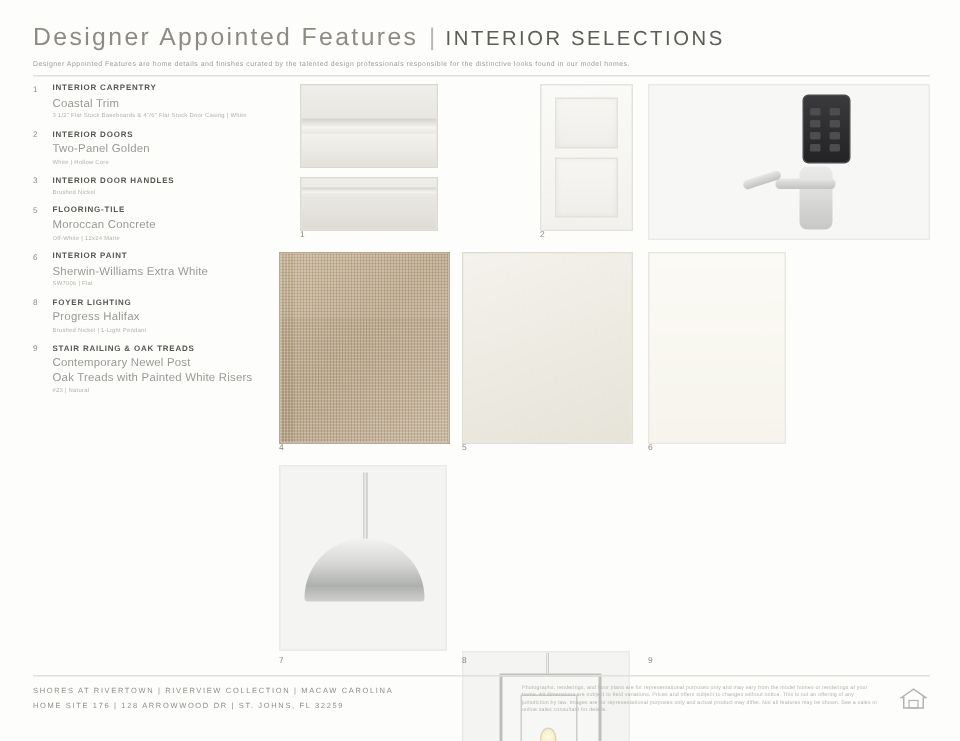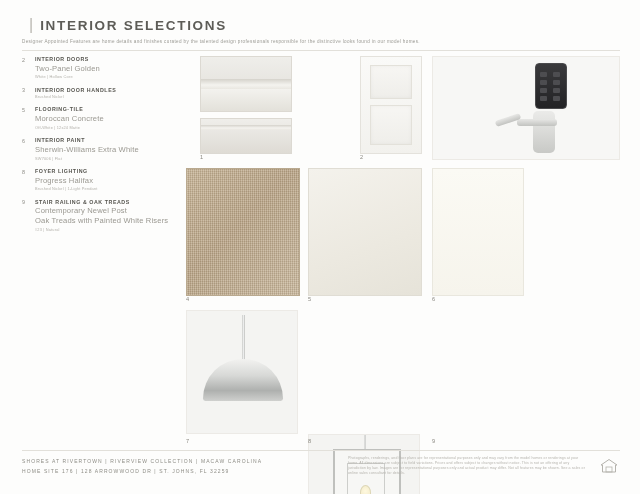--- a/index.html
+++ b/index.html
@@ -43,21 +43,21 @@
   }
   .title-sep {
     font-size: 16px;
     color: #b9b7b0;
     margin: 0 7px;
   }
   .title-sub {
     font-size: 13.5px;
     letter-spacing: 1.7px;
     color: #5d5c57;
-    font-weight: bold;
+    font-weight: normal;
   }
   .subtitle {
     margin-top: 5px;
     font-size: 4.6px;
     letter-spacing: 0.35px;
     color: #9b9a94;
   }
   .header-rule {
     position: absolute;
     left: 22px;
@@ -273,28 +273,35 @@
     height: 16px;
   }
 </style>
 </head>
 <body>
 
 <div class="page">
 
   <div class="header">
     <div class="title-row">
+      <span class="title-main">Designer Appointed Features</span>
       <span class="title-sep">|</span>
       <span class="title-sub">INTERIOR SELECTIONS</span>
     </div>
     <div class="subtitle">Designer Appointed Features are home details and finishes curated by the talented design professionals responsible for the distinctive looks found in our model homes.</div>
   </div>
   <div class="header-rule"></div>
 
   <div class="list">
+    <div class="item">
+      <span class="item-num">1</span>
+      <div class="item-cat">INTERIOR CARPENTRY</div>
+      <div class="item-name">Coastal Trim</div>
+      <div class="item-desc">3 1/2" Flat Stock Baseboards &amp; 4"/6" Flat Stock Door Casing  |  White</div>
+    </div>
     <div class="item">
       <span class="item-num">2</span>
       <div class="item-cat">INTERIOR DOORS</div>
       <div class="item-name">Two-Panel Golden</div>
       <div class="item-desc">White  |  Hollow Core</div>
     </div>
     <div class="item">
       <span class="item-num">3</span>
       <div class="item-cat">INTERIOR DOOR HANDLES</div>
       <div class="item-desc">Brushed Nickel</div>

